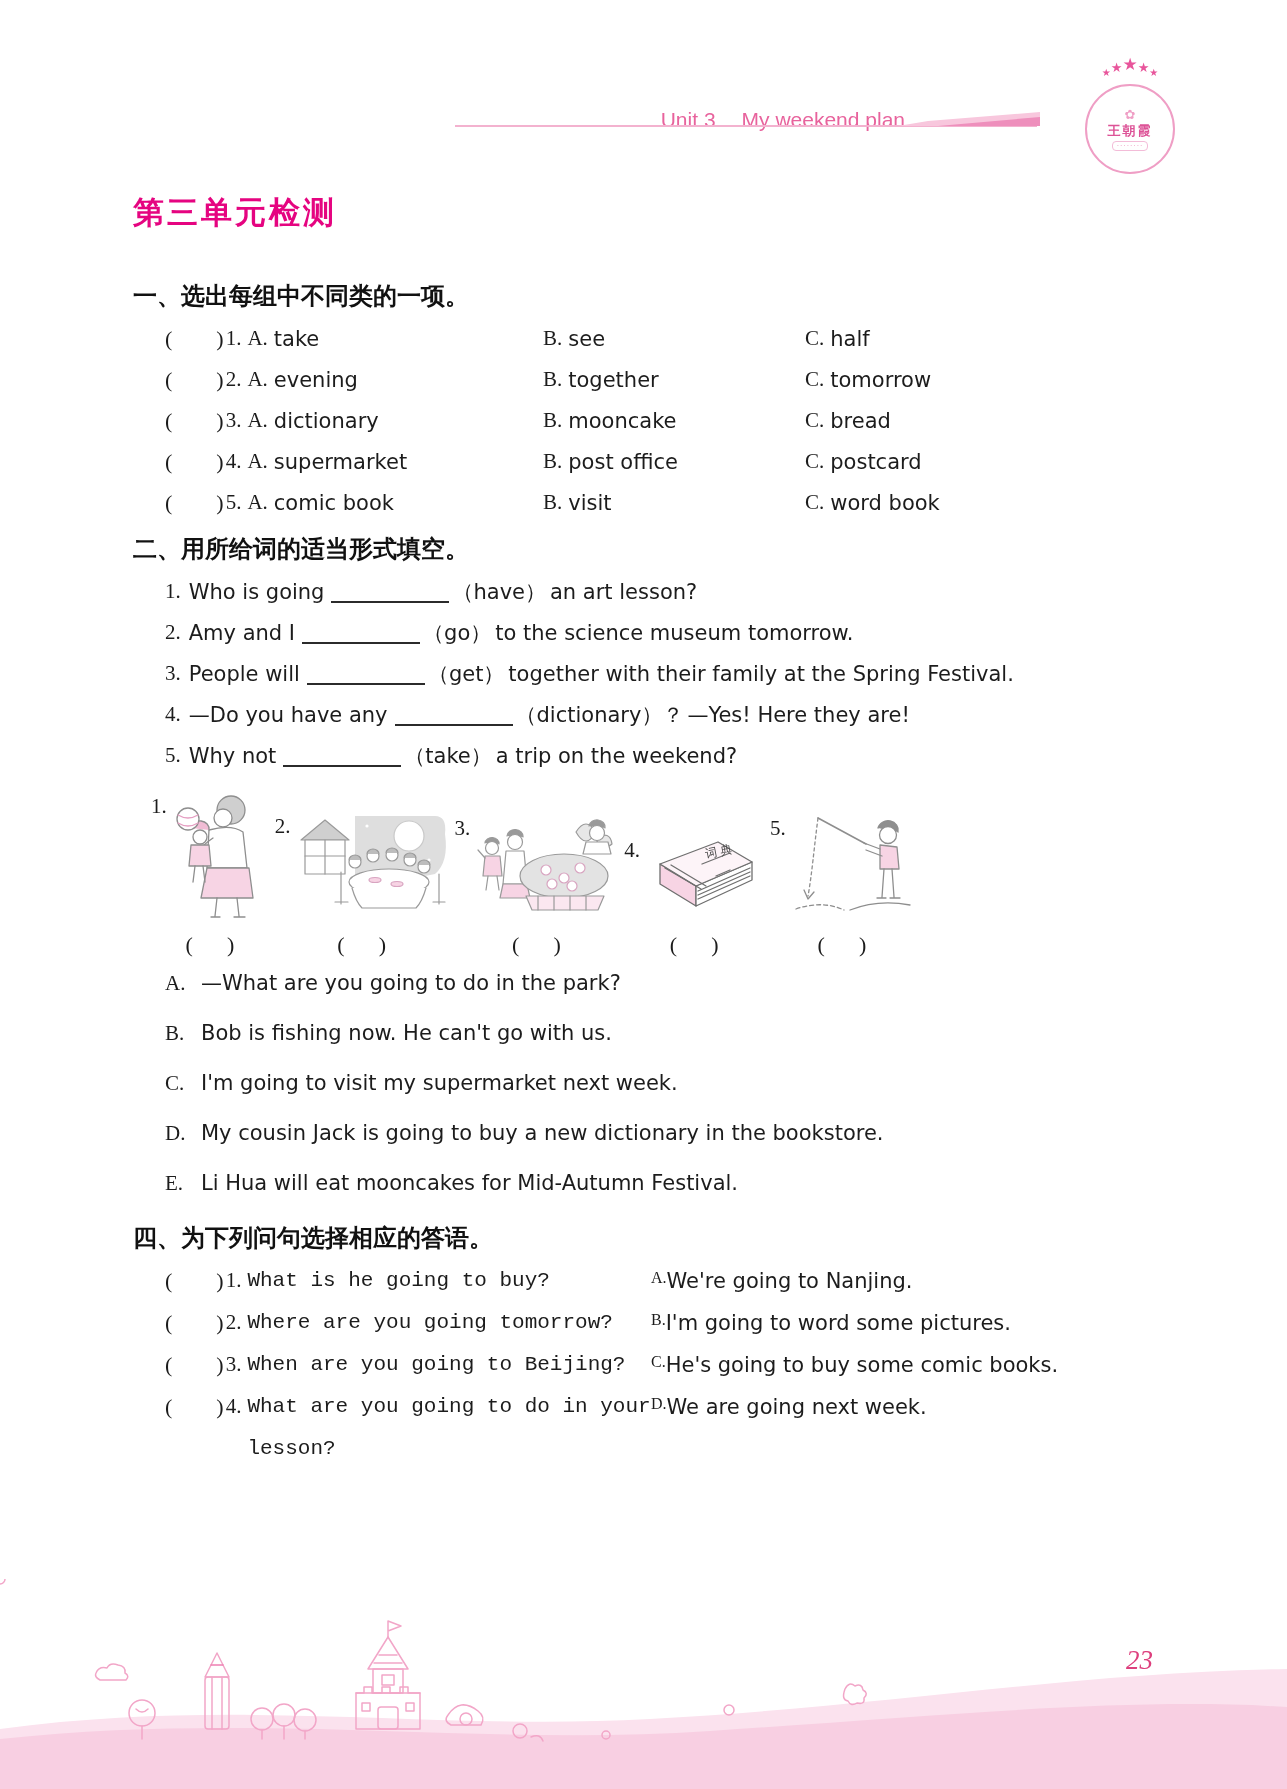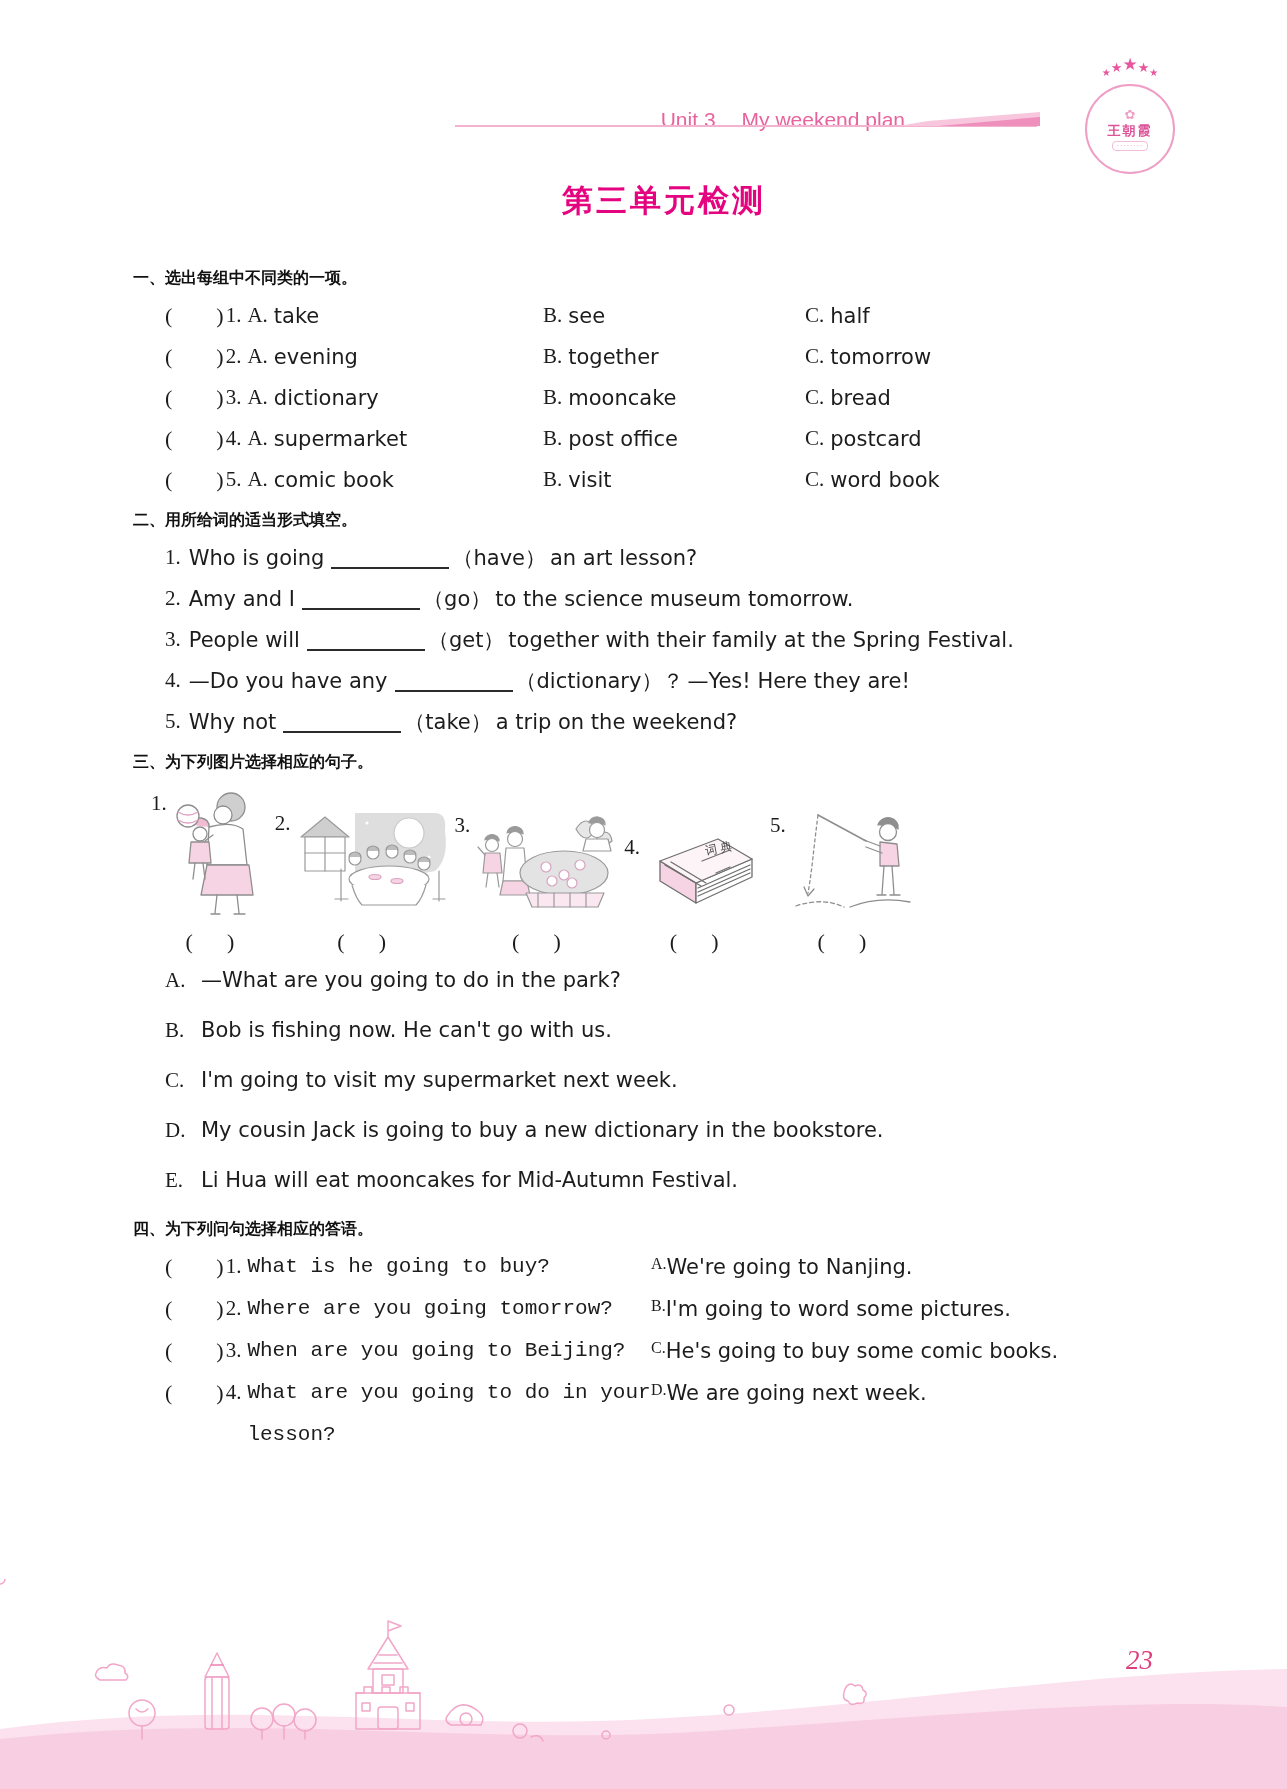--- a/index.html
+++ b/index.html
@@ -21,22 +21,22 @@
   .logo .stars span:nth-child(4){font-size:13px;transform:translateY(2px);}
   .logo .stars span:nth-child(5){font-size:10px;transform:translateY(6px);}
   .logo-circle{width:86px;height:86px;margin:2px auto 0;border:2px solid #ef9ec5;border-radius:50%;
                background:#fff;display:flex;flex-direction:column;align-items:center;justify-content:center;}
   .logo-flower{font-size:13px;color:#ef9ec5;line-height:13px;}
   .logo-name{font-size:13px;font-weight:bold;color:#dd5397;letter-spacing:2px;line-height:20px;}
   .logo-sub{font-size:7px;color:#ef9ec5;border:1px solid #f3bcd8;border-radius:4px;padding:0 4px;line-height:8px;letter-spacing:1px;}
 
   
   .content{position:absolute;left:133px;right:92px;top:180px;}
-  .page-title{font-size:31px;font-weight:bold;color:#e50480;text-align:center;letter-spacing:3px;margin:0 0 46px 0;}
-  .sec-h{font-size:16px;font-weight:bold;color:#111;margin:10px 0 6px 0;}
+  .page-title{font-size:31px;font-weight:bold;color:#e50480;text-align:left;letter-spacing:3px;margin:12px 0 46px 0;}
+  .sec-h{font-size:24px;font-weight:bold;color:#111;margin:10px 0 6px 0;}
   .serif{font-family:"Liberation Serif", serif;}
   .hand{font-family:"DejaVu Sans", sans-serif;font-size:21px;}
   .line{min-height:41px;display:flex;align-items:center;padding-left:32px;}
   .paren{font-size:22px;}
   .pgap{display:inline-block;width:44px;}
   .num{font-size:21px;margin:0 6px 0 2px;}
   .optl{font-size:21px;margin-right:6px;}
   .c1{width:378px;display:flex;align-items:center;}
   .c2{width:262px;display:flex;align-items:center;}
   .c3{flex:1;display:flex;align-items:center;}
@@ -212,21 +212,20 @@
         <span class="hand">—Yes! Here they are!</span>
     </div>
     <div class="line fill-line">
       <span class="serif num2">5.</span>
         <span class="hand">Why not</span>
         <span class="blank"></span>
         <span class="hand">（take）</span>
         <span class="hand">a trip on the weekend?</span>
     </div>
 
-    <div class="sec-h">三、为下列图片选择相应的句子。</div>
 
     <div class="pics">
 
       <div class="pic">
         <div class="pic-top">
           <span class="serif pnum">1.</span>
           <svg width="96" height="130" viewBox="0 0 96 130">
             <g stroke="#8e8e8e" stroke-width="1.3" fill="none" stroke-linecap="round" stroke-linejoin="round">
               <circle cx="58" cy="20" r="14" fill="#cfcfcf"></circle>
               <circle cx="50" cy="28" r="9" fill="#fff"></circle>

